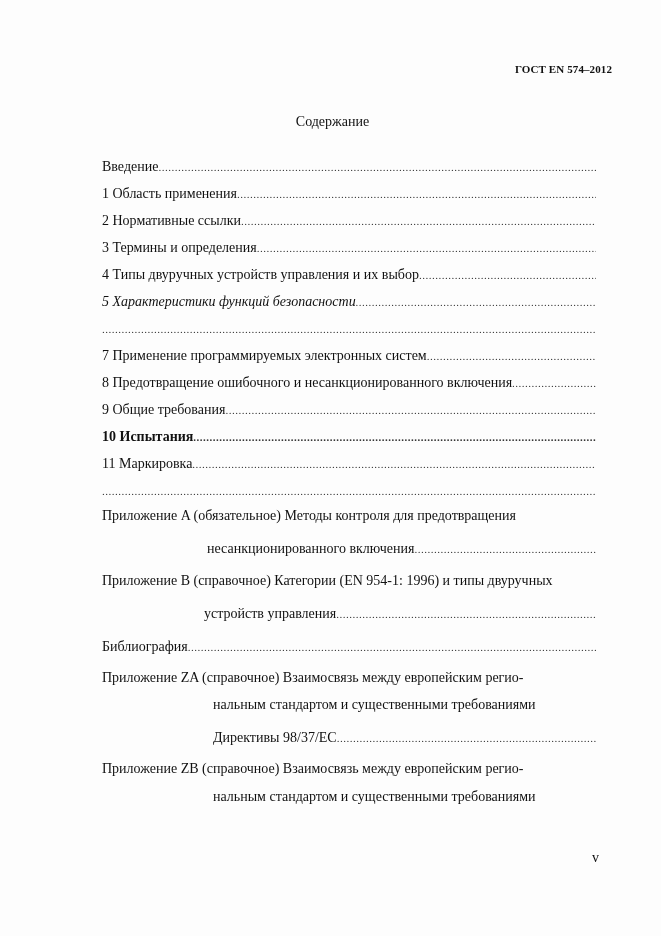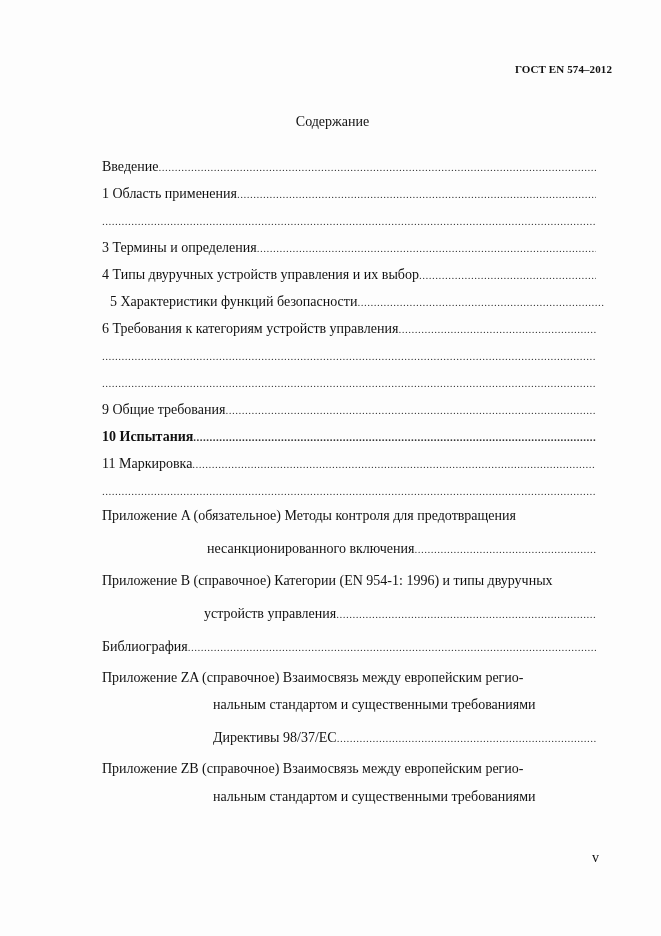--- a/index.html
+++ b/index.html
@@ -23,42 +23,44 @@
 <div class="toc" id="toc">
     <div class="row" style="top: 0px; left: 0px; width: 494px;">
       <span class="lbl">Введение</span>
       <span class="dots"></span>
     </div>
     <div class="row" style="top: 27px; left: 0px; width: 494px; justify-content: flex-end;">
       <span class="lbl">1 Область применения</span>
       <span class="dots"></span>
     </div>
     <div class="row" style="top: 54px; left: 0px; width: 494px;">
+      <span class="lbl">2 Нормативные ссылки</span>
       <span class="dots"></span>
     </div>
     <div class="row" style="top: 81px; left: 0px; width: 494px;">
       <span class="lbl">3 Термины и определения</span>
       <span class="dots"></span>
     </div>
     <div class="row" style="top: 108px; left: 0px; width: 494px;">
       <span class="lbl">4 Типы двуручных устройств управления и их выбор</span>
       <span class="dots"></span>
     </div>
-    <div class="row" style="top: 135px; left: 8px; width: 494px;">
+    <div class="row" style="top: 135px; left: 0px; width: 494px; font-style: italic;">
       <span class="lbl">5 Характеристики функций безопасности</span>
       <span class="dots"></span>
     </div>
     <div class="row" style="top: 162px; left: 0px; width: 494px;">
-      <span class="lbl">6 Требования к категориям устройств управления</span>
       <span class="dots"></span>
     </div>
     <div class="row" style="top: 189px; left: 0px; width: 494px;">
+      <span class="lbl">7 Применение программируемых электронных систем</span>
       <span class="dots"></span>
     </div>
     <div class="row" style="top: 216px; left: 0px; width: 494px;">
+      <span class="lbl">8 Предотвращение ошибочного и несанкционированного включения</span>
       <span class="dots"></span>
     </div>
     <div class="row" style="top: 243px; left: 0px; width: 494px;">
       <span class="lbl">9 Общие требования</span>
       <span class="dots"></span>
     </div>
     <div class="row" style="top: 270px; left: 0px; width: 494px; font-weight: bold;">
       <span class="lbl">10 Испытания</span>
       <span class="dots"></span>
     </div>

